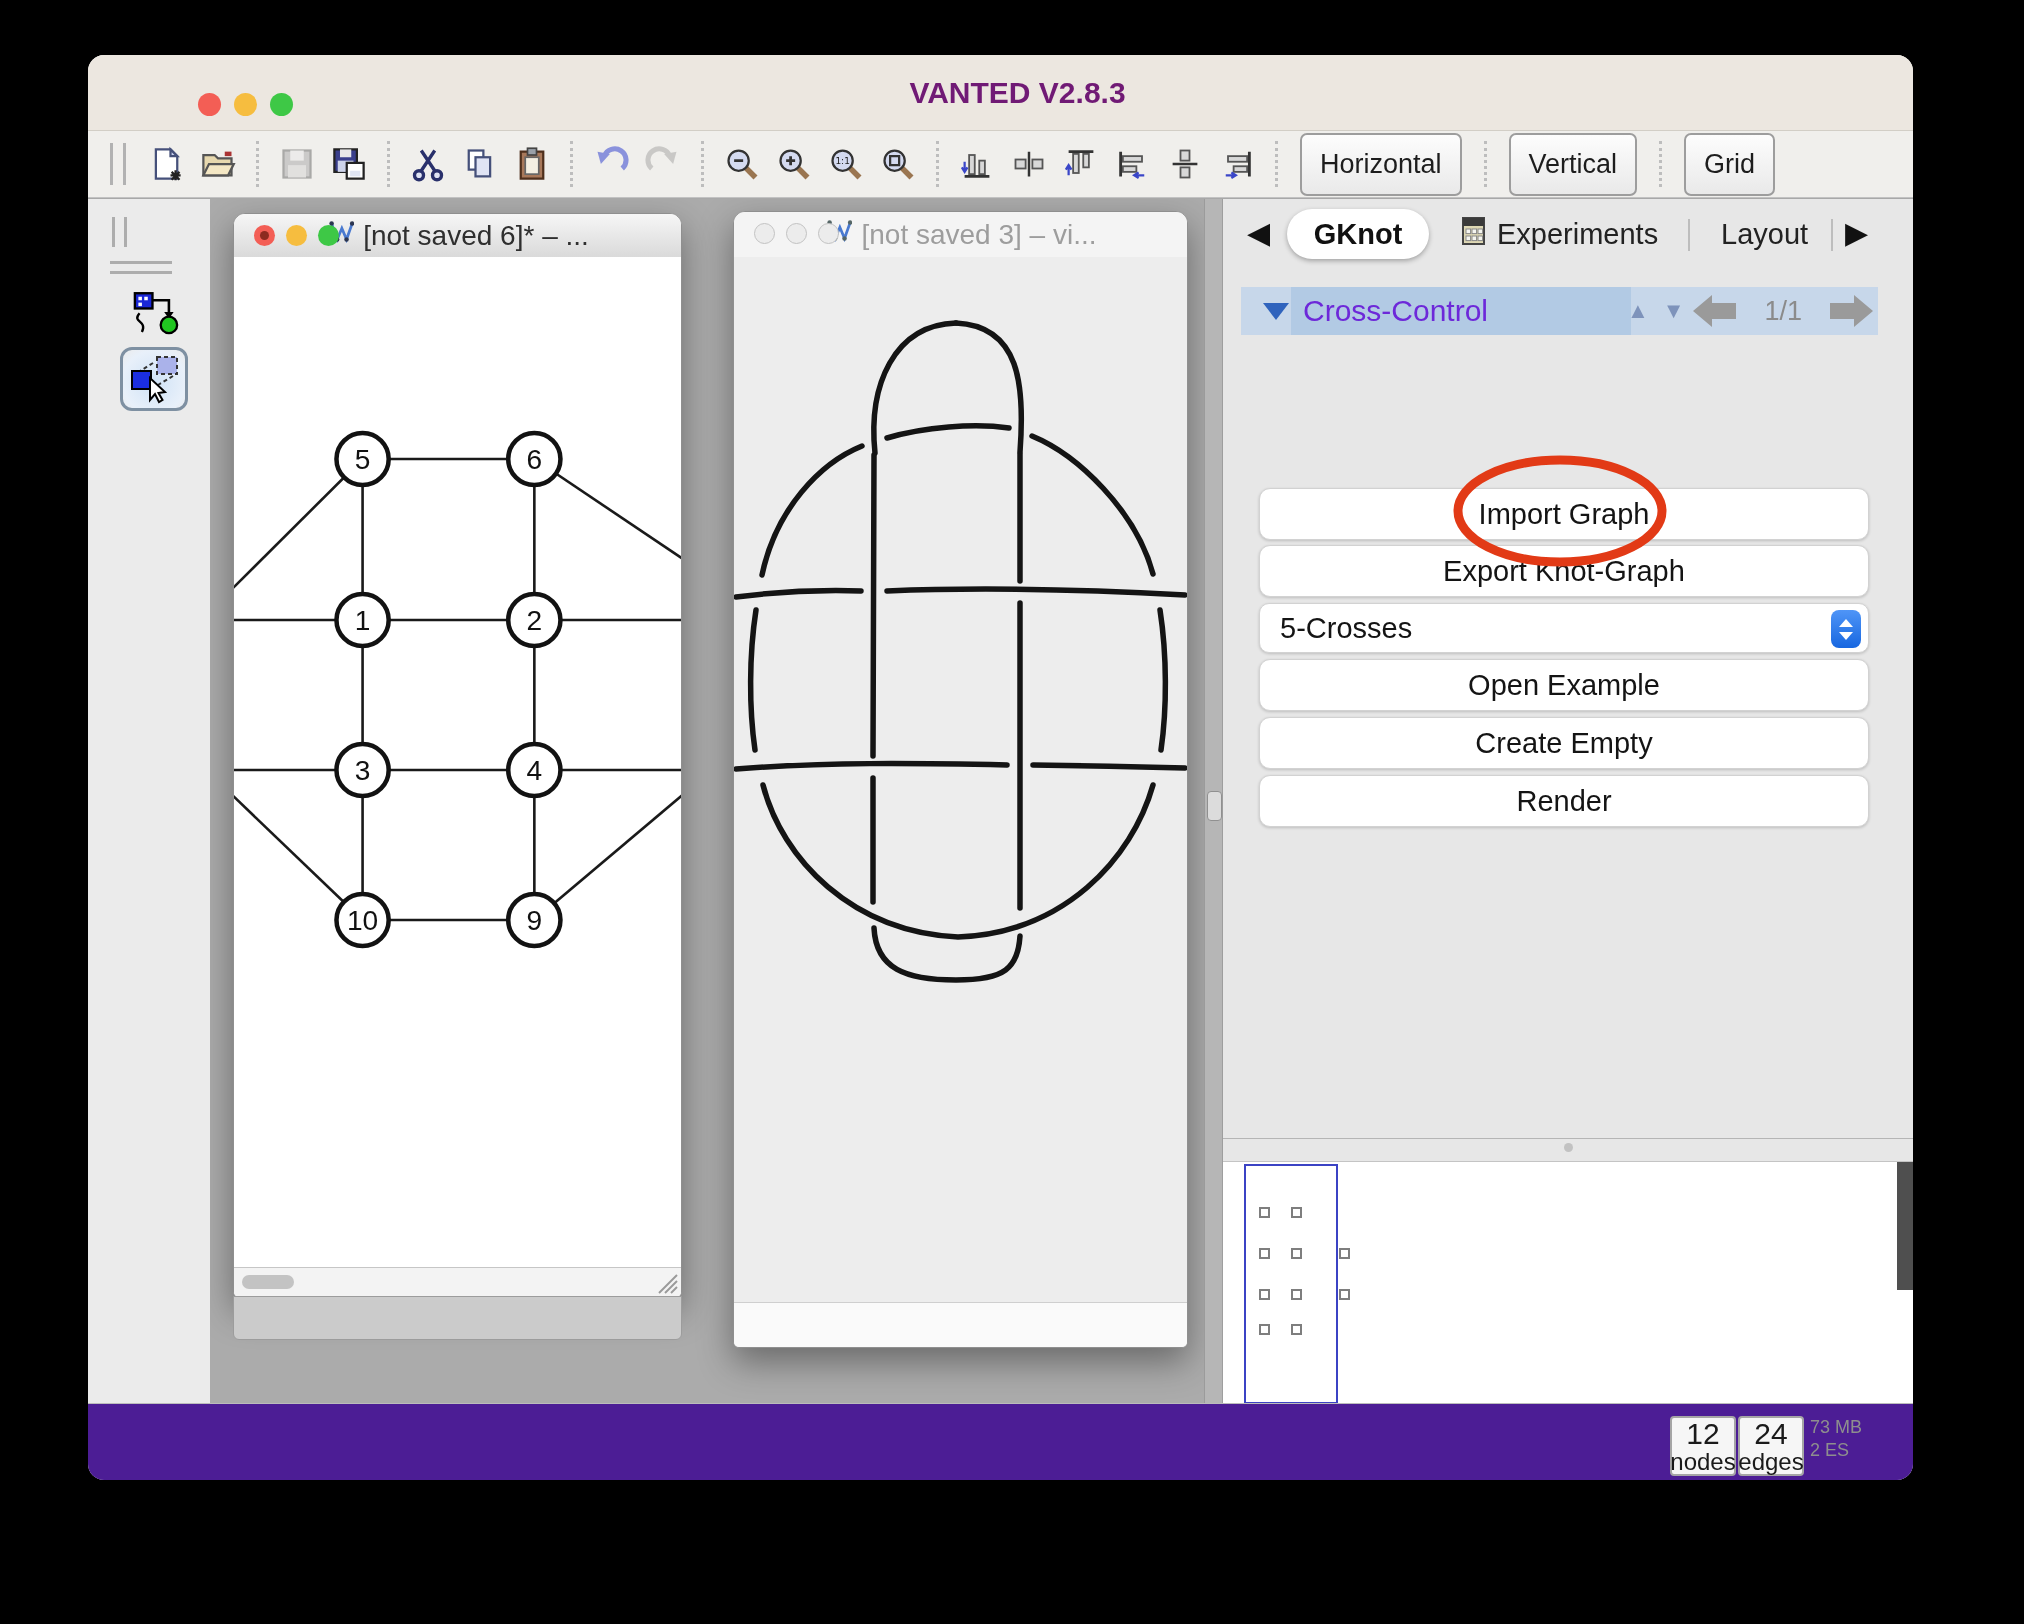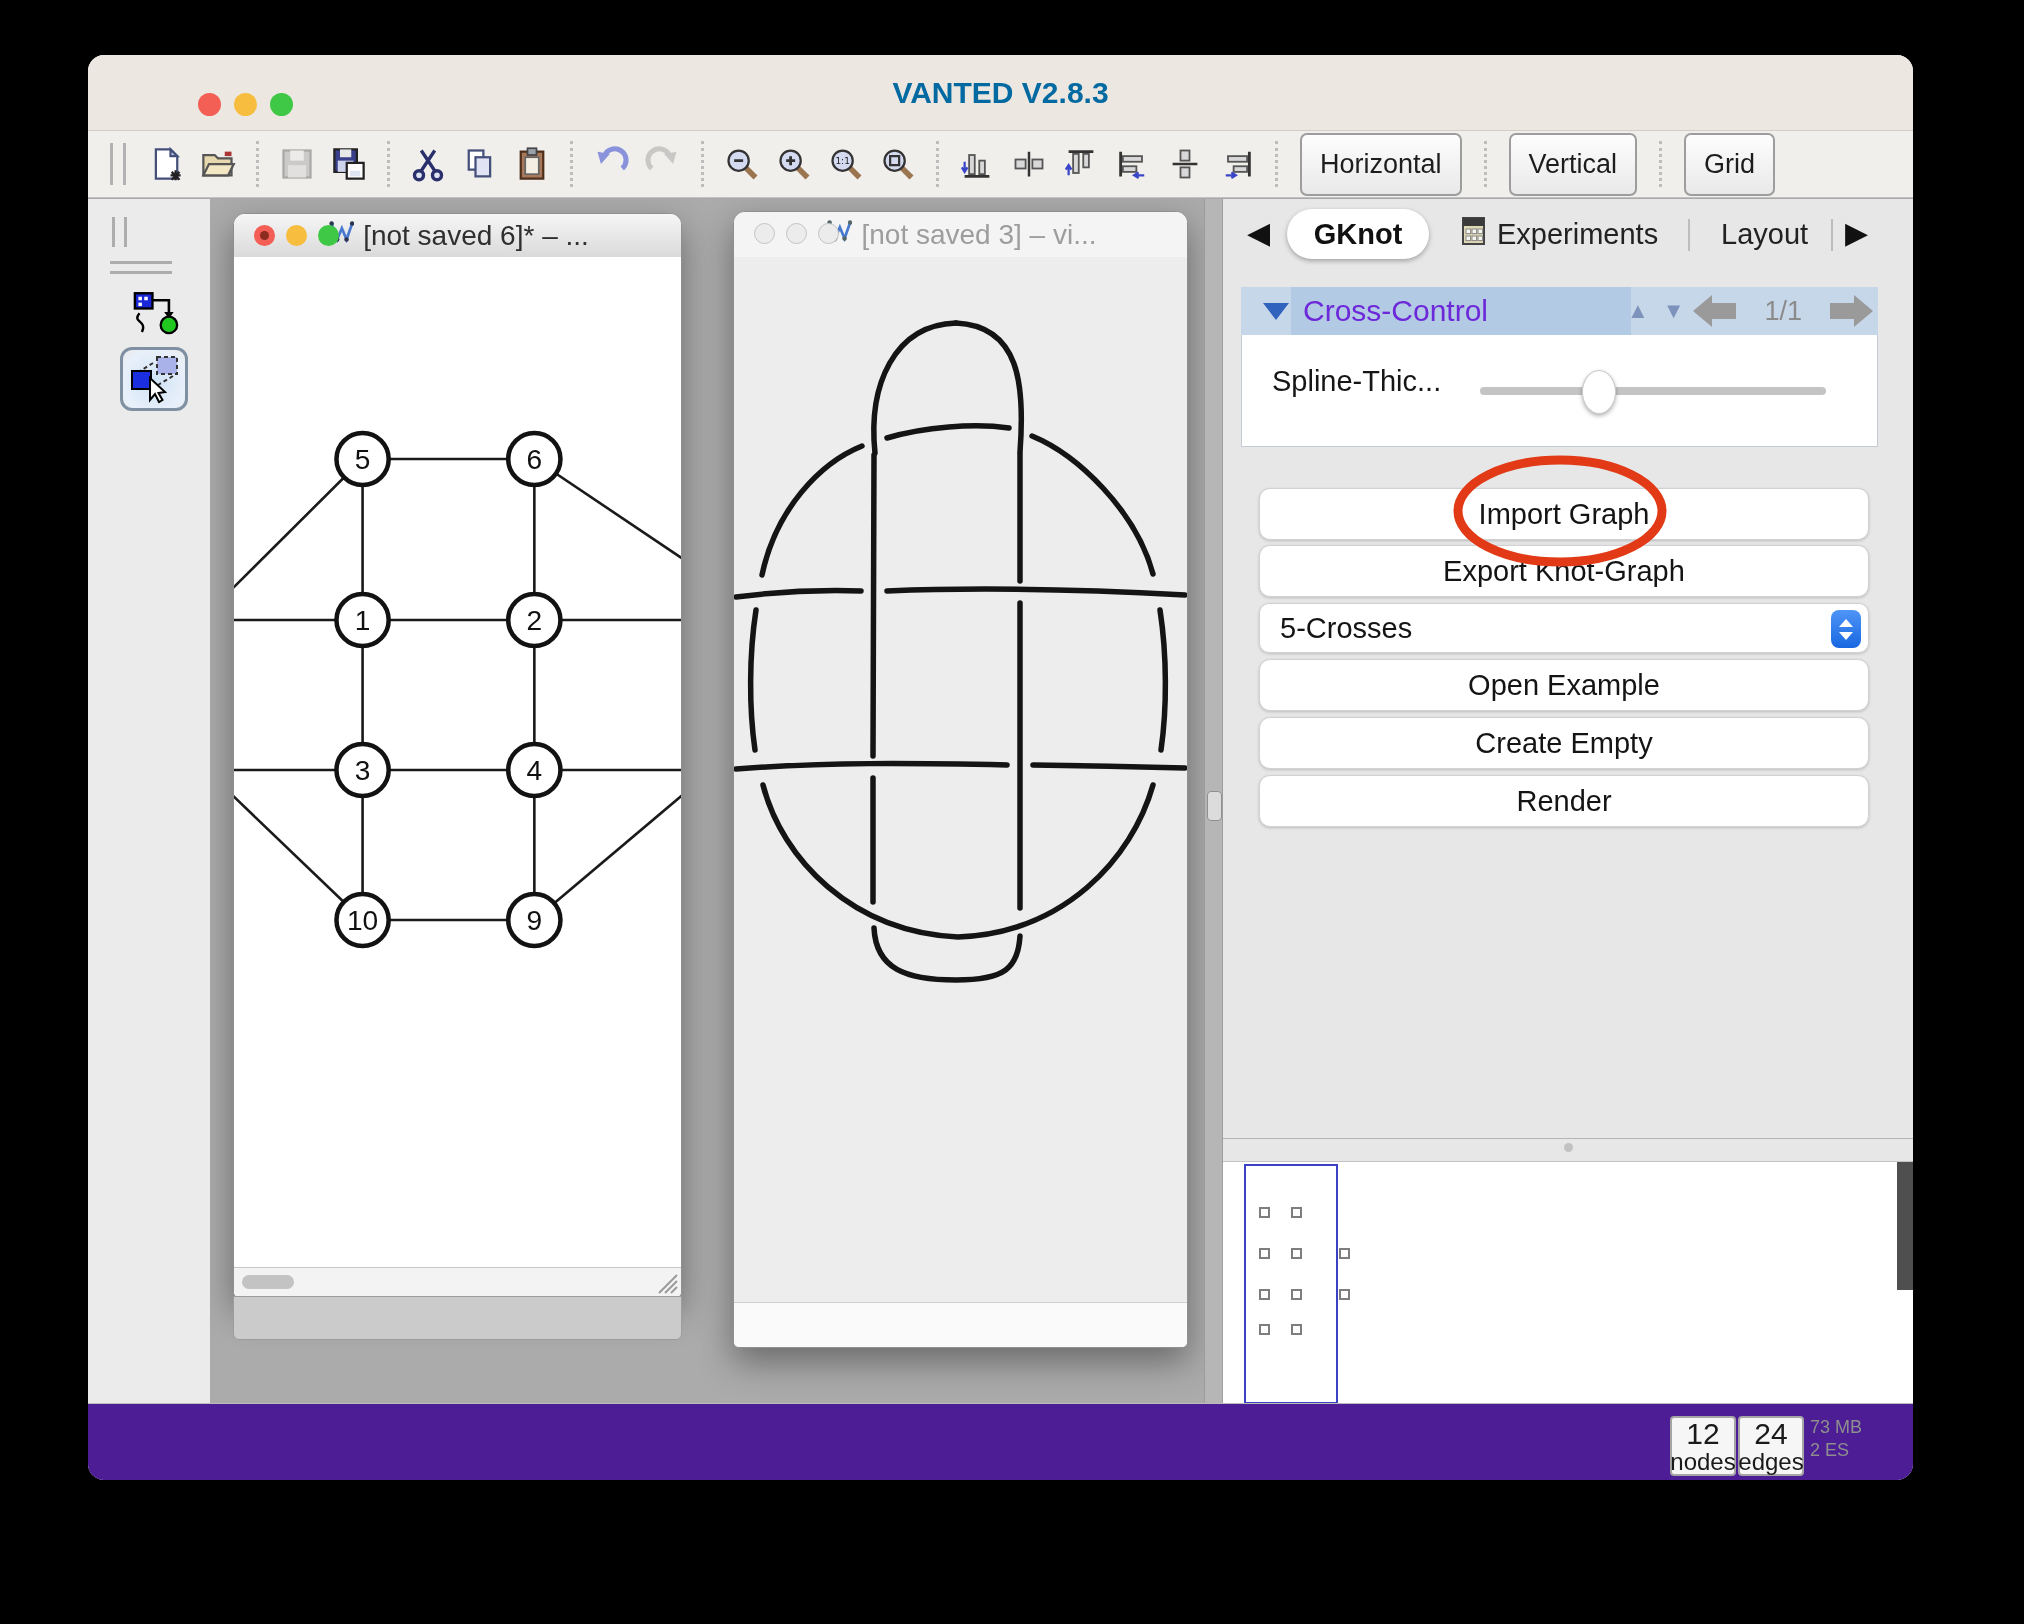--- a/index.html
+++ b/index.html
@@ -8,22 +8,22 @@
   .abs{position:absolute;}
 
   
   .app-window{left:88px;top:55px;width:1825px;height:1425px;background:#ececec;
               border-radius:16px;overflow:hidden;box-shadow:0 20px 60px rgba(0,0,0,.6);}
   .titlebar{left:0;top:0;width:100%;height:75px;background:#ece7e0;border-bottom:1px solid #d2cec6;}
   .tl{width:23px;height:23px;border-radius:50%;top:38px;}
   .tl.red{left:110px;background:#f35e55;}
   .tl.yellow{left:146px;background:#f6bd3f;}
   .tl.green{left:182px;background:#3ec846;}
-  .app-title{left:0;top:0;width:100%;height:75px;display:flex;align-items:center;justify-content:center;
-             font-size:30px;font-weight:bold;color:#0369a1;}
+  .app-title{left:17px;top:0;width:100%;height:75px;display:flex;align-items:center;justify-content:center;
+             font-size:30px;font-weight:bold;color:#701a75;}
 
   
   .toolbar{left:0;top:76px;width:100%;height:67px;background:#f0efec;border-bottom:1px solid #c2c2c2;
            display:flex;align-items:center;padding-left:16px;box-sizing:border-box;}
   .tgrip{width:10px;height:42px;border-left:3px solid #b2b2b2;border-right:3px solid #b2b2b2;margin:0 14px 0 6px;}
   .tbtn{width:42px;height:48px;display:flex;align-items:center;justify-content:center;background:transparent;border:0;padding:0;margin:0 5px;}
   .tbtn svg{width:36px;height:36px;}
   .tbtn.disabled{opacity:.45;filter:grayscale(1);}
   .tsep{width:0;height:46px;border-left:3px dotted #bdbdbd;margin:0 12px;}
   .tbtn-text{margin:0 10px;padding:14px 18px;background:linear-gradient(#fdfdfd,#e9e9e9);
@@ -489,26 +489,20 @@
             <span class="cc-tri"></span>
             <span class="cc-title">Cross-Control</span>
             <span class="cc-right">
               <button class="mini-arr">▲</button>
               <button class="mini-arr">▼</button>
               <button class="barrow left"></button>
               <span class="cc-page">1/1</span>
               <button class="barrow right"></button>
             </span>
           </div>
-          <div class="cc-body">
-            <span class="spline-label">Spline-Thic...</span>
-            <div class="slider">
-              <div id="spline-thumb" class="slider-thumb" style="left: calc(34% - 16px);"></div>
-            </div>
-          </div>
         </div>
 
         <button class="panel-btn" style="top:346px">Export Knot-Graph</button>
         <button class="panel-btn" style="top:289px">Import Graph</button>
         <div class="dropdown">
           <span>5-Crosses</span>
           <span class="stepper">
             <span class="chev-up"></span>
               <span class="chev-down"></span>
           </span>

